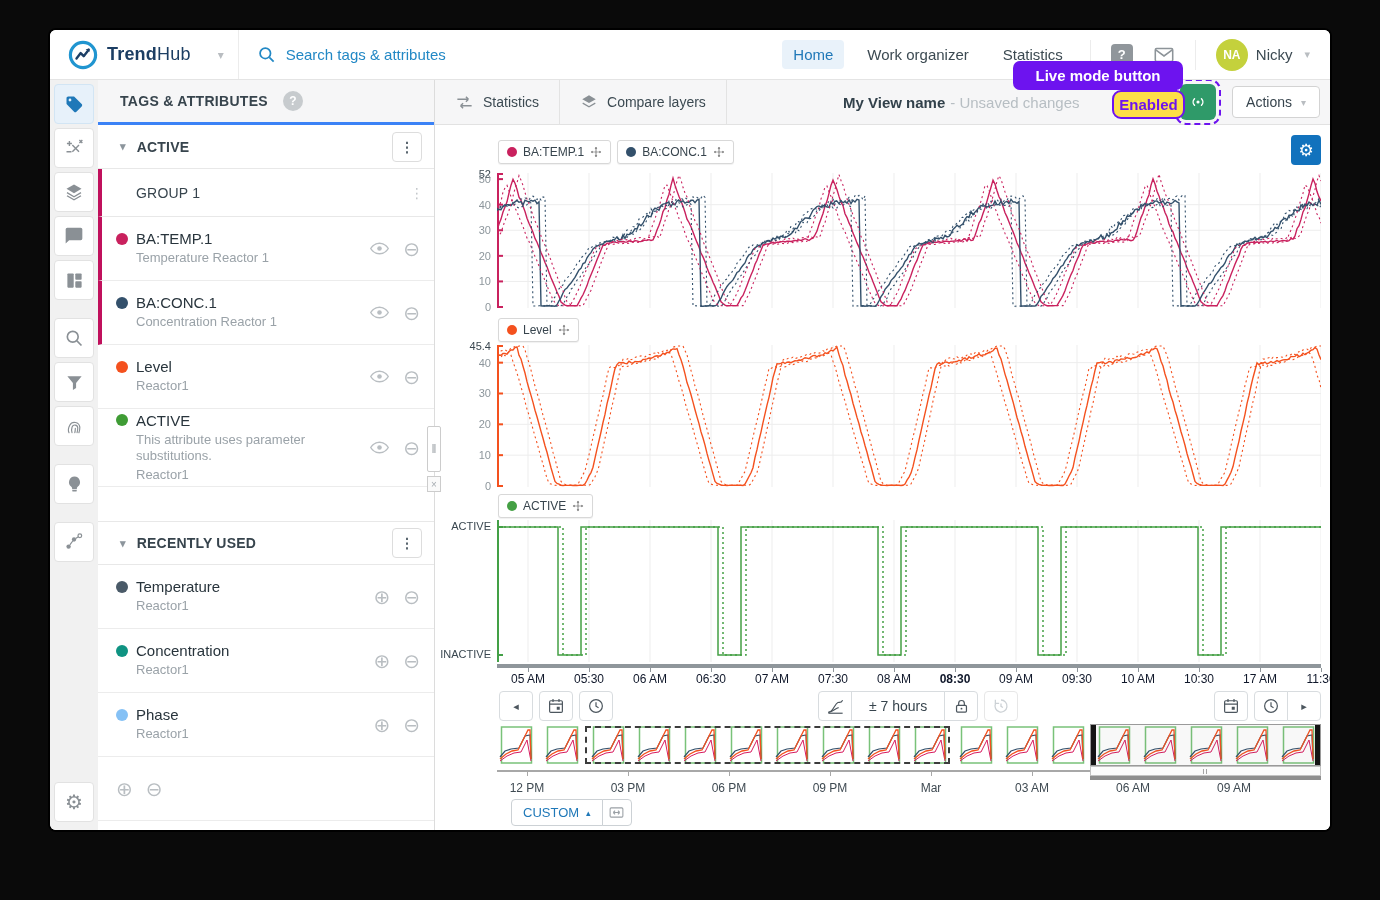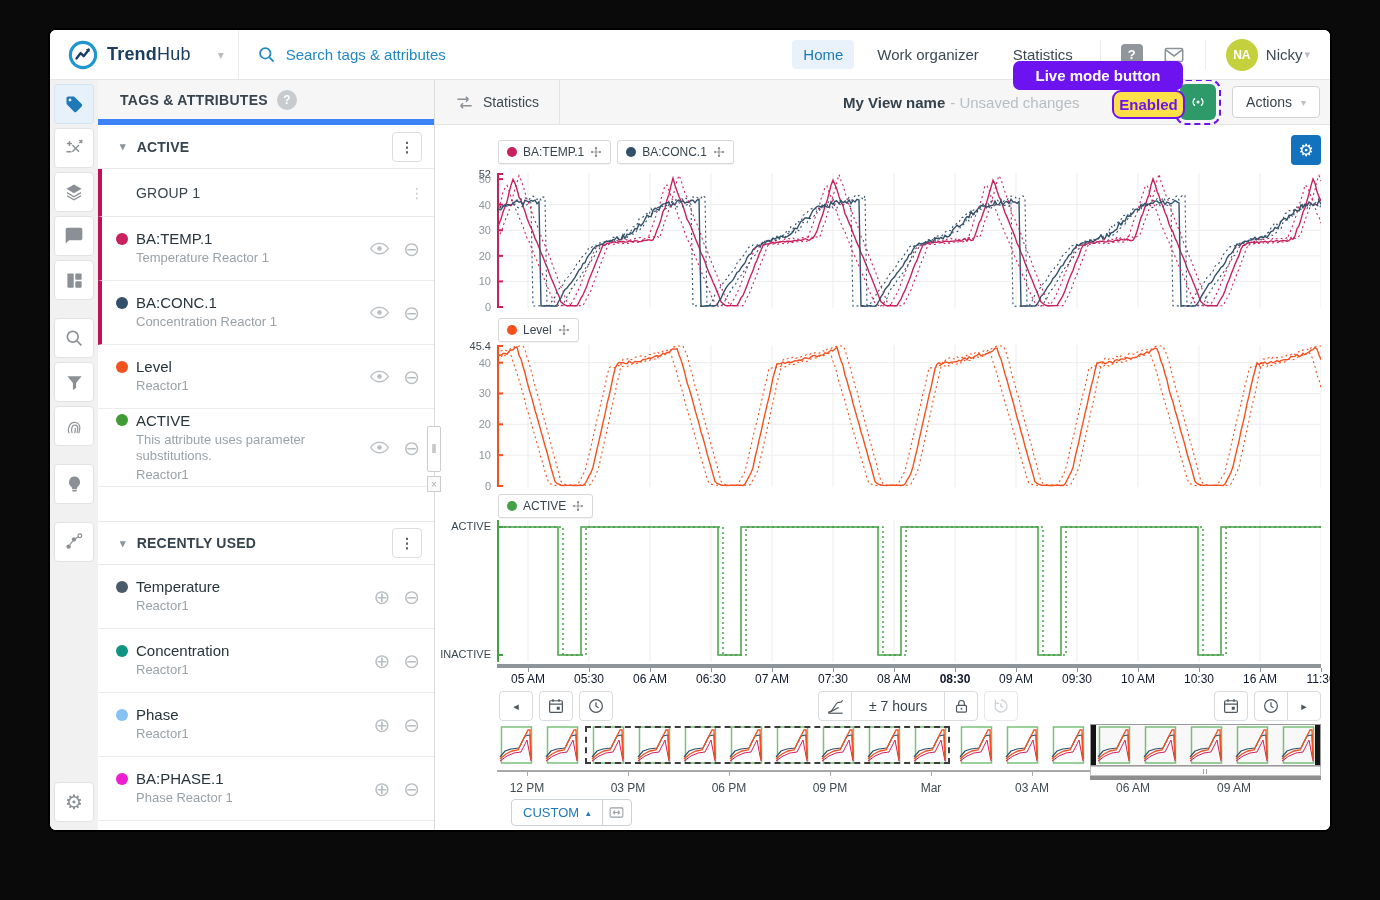--- a/index.html
+++ b/index.html
@@ -14,32 +14,32 @@
 .bchev{color:#b9bdc1;font-size:12px;margin-left:18px}
 .tb-div{width:1px;height:49px;background:#ececec}
 .search{display:flex;align-items:center;gap:10px;padding:0 18px;color:#2288c5;font-size:15px;cursor:text;flex:0 0 auto}
 .topnav{margin-left:auto;display:flex;align-items:center;gap:0;padding-right:20px}
 .nav{font-size:15px;color:#3c4a52;padding:6px 11px;margin:0 6px;cursor:pointer;white-space:nowrap}
 .nav.active{background:#e9f2fa;border-radius:4px;color:#1f78b8}
 .vdiv{width:1px;height:30px;background:#ececec;margin:0 10px}
 .helpic{width:22px;height:22px;border-radius:4px;background:#90969b;color:#fff;font-size:13px;font-weight:700;display:flex;align-items:center;justify-content:center;margin:0 10px}
 .mailic{margin:0 10px;color:#8d9499;display:flex}
 .avatar{width:32px;height:32px;border-radius:50%;background:#c4d13c;color:#fff;font-size:12px;font-weight:700;display:flex;align-items:center;justify-content:center;margin:0 8px 0 10px}
-.uname{font-size:15px;color:#3c4a52;margin-right:2px}
+.uname{font-size:15px;color:#3c4a52;margin-right:12px}
 .uchev{color:#b9bdc1;font-size:11px}
 
 .main{display:flex;height:750px}
 .rail{width:48px;background:#f1f1f1;padding:4px;display:flex;flex-direction:column;gap:4px;position:relative}
 .ric{width:40px;height:40px;background:#fff;border:1px solid #e2e2e2;border-radius:4px;display:flex;align-items:center;justify-content:center;color:#8a9095;cursor:pointer}
 .ric.active{background:#e7f1fa;border-color:#d2e5f4;color:#1f78b8}
 .rgap{height:10px}
 .ric.pinned{position:absolute;bottom:8px;left:4px}
 
 .panel{width:337px;border-right:1px solid #dcdcdc;background:#fff;position:relative}
-.phead{height:45px;background:#f6f6f7;border-bottom:6px solid #3b82f6;display:flex;align-items:center;gap:9px;padding-left:22px;font-size:14px;font-weight:700;color:#37444d;letter-spacing:.3px}
+.phead{height:45px;background:#f6f6f7;border-bottom:3px solid #3b82f6;display:flex;align-items:center;gap:15px;padding-left:22px;font-size:14px;font-weight:700;color:#37444d;letter-spacing:.3px}
 .qcirc{width:20px;height:20px;border-radius:50%;background:#c7cbce;color:#fff;font-size:12px;font-weight:700;display:flex;align-items:center;justify-content:center}
 .sechead{height:44px;display:flex;align-items:center;padding:0 12px 0 22px;border-bottom:1px solid #e8e8e8;font-size:14px;font-weight:700;color:#37444d;letter-spacing:.2px;cursor:pointer}
 .schev{color:#8c959c;font-size:11px;margin-right:11px}
 .kebabbox{margin-left:auto;width:30px;height:30px;border:1px solid #ddd;border-radius:4px;display:flex;align-items:center;justify-content:center;color:#5b6770;font-size:14px;cursor:pointer;background:#fff}
 .kebablight{margin-left:auto;color:#c3c7ca;font-size:14px;padding:0 10px;cursor:pointer}
 .grouprow{height:48px;display:flex;align-items:center;padding-left:34px;border-bottom:1px solid #e8e8e8;border-left:4px solid #c0105c;font-size:14px;color:#37444d;letter-spacing:.2px}
 .trow{display:flex;align-items:center;padding:0 14px 0 18px;border-bottom:1px solid #ececec;height:64px;cursor:pointer;background:#fff}
 .trow.gl{border-left:4px solid #c0105c;padding-left:14px}
 .trow.tall{height:78px}
 .tinfo{flex:1;min-width:0}
@@ -369,45 +369,45 @@
             </div>
           <div class="tdesc">Reactor1</div>
         </div>
         <div class="rowicons">
           <span class="sym">⊕</span>
           <span class="sym">⊖</span>
         </div>
       </div>
 
       <div class="trow">
-        <div class="tinfo">
-          <div class="tnameline">
-              <span class="dot" style="background-color: rgb(237, 30, 208);"></span>
-              <span>BA:PHASE.1</span>
-            </div>
-          <div class="tdesc">Phase Reactor 1</div>
-        </div>
         <div class="rowicons">
           <span class="sym">⊕</span>
           <span class="sym">⊖</span>
         </div>
       </div>
 
       <div class="grip">‖</div>
       <div class="gclose">×</div>
     </div>
 
     <div class="content">
       <div class="ctoolbar">
         <div class="cseg">
           <svg width="19" height="19" viewBox="0 0 24 24" fill="none" stroke="currentColor" stroke-width="1.8">
               <path d="M3 8h14M17 8l-3.2-3.2M17 8l-3.2 3.2"></path>
               <path d="M21 16H7M7 16l3.2-3.2M7 16l3.2 3.2"></path>
             </svg>
           <span>Statistics</span>
+        </div>
+        <div class="cseg">
+          <svg width="18" height="18" viewBox="0 0 24 24">
+              <path d="M12 3L3 8.2l9 5.2 9-5.2L12 3z" fill="currentColor"></path>
+              <path d="M3.6 13.5l8.4 4.9 8.4-4.9" fill="none" stroke="currentColor" stroke-width="1.6"></path>
+            </svg>
+          <span>Compare layers</span>
         </div>
         <div class="viewname">
           <b>My View name</b><span class="muted">- Unsaved changes</span>
         </div>
         <button class="livebtn">
           <svg width="22" height="22" viewBox="0 0 24 24" fill="none" stroke="#fff" stroke-width="1.6" stroke-linecap="round">
               <path d="M8.2 8.4a5.1 5.1 0 000 7.2"></path>
               <path d="M15.8 8.4a5.1 5.1 0 010 7.2"></path>
               <circle cx="12" cy="12" r="1.7" fill="#fff" stroke="none"></circle>
             </svg>
@@ -606,21 +606,21 @@
             <span style="left: 153px;">06 AM</span>
             <span style="left: 214px;">06:30</span>
             <span style="left: 275px;">07 AM</span>
             <span style="left: 336px;">07:30</span>
             <span style="left: 397px;">08 AM</span>
             <span style="left: 458px; font-weight: bold;">08:30</span>
             <span style="left: 519px;">09 AM</span>
             <span style="left: 580px;">09:30</span>
             <span style="left: 641px;">10 AM</span>
             <span style="left: 702px;">10:30</span>
-            <span style="left: 763px;">16 AM</span>
+            <span style="left: 763px;">17 AM</span>
             <span style="left: 824px;">11:30</span>
           </div>
 
         <div class="ttb">
           <div class="cluster" style="left:64px">
             <button class="tbbtn">◂</button>
             <button class="tbbtn">
                 <svg width="18" height="18" viewBox="0 0 24 24" fill="none" stroke="currentColor" stroke-width="1.6">
                   <rect x="3.5" y="5" width="17" height="15.5" rx="1.5"></rect>
                   <path d="M3.5 9.5h17M8 2.8v4M16 2.8v4"></path>

